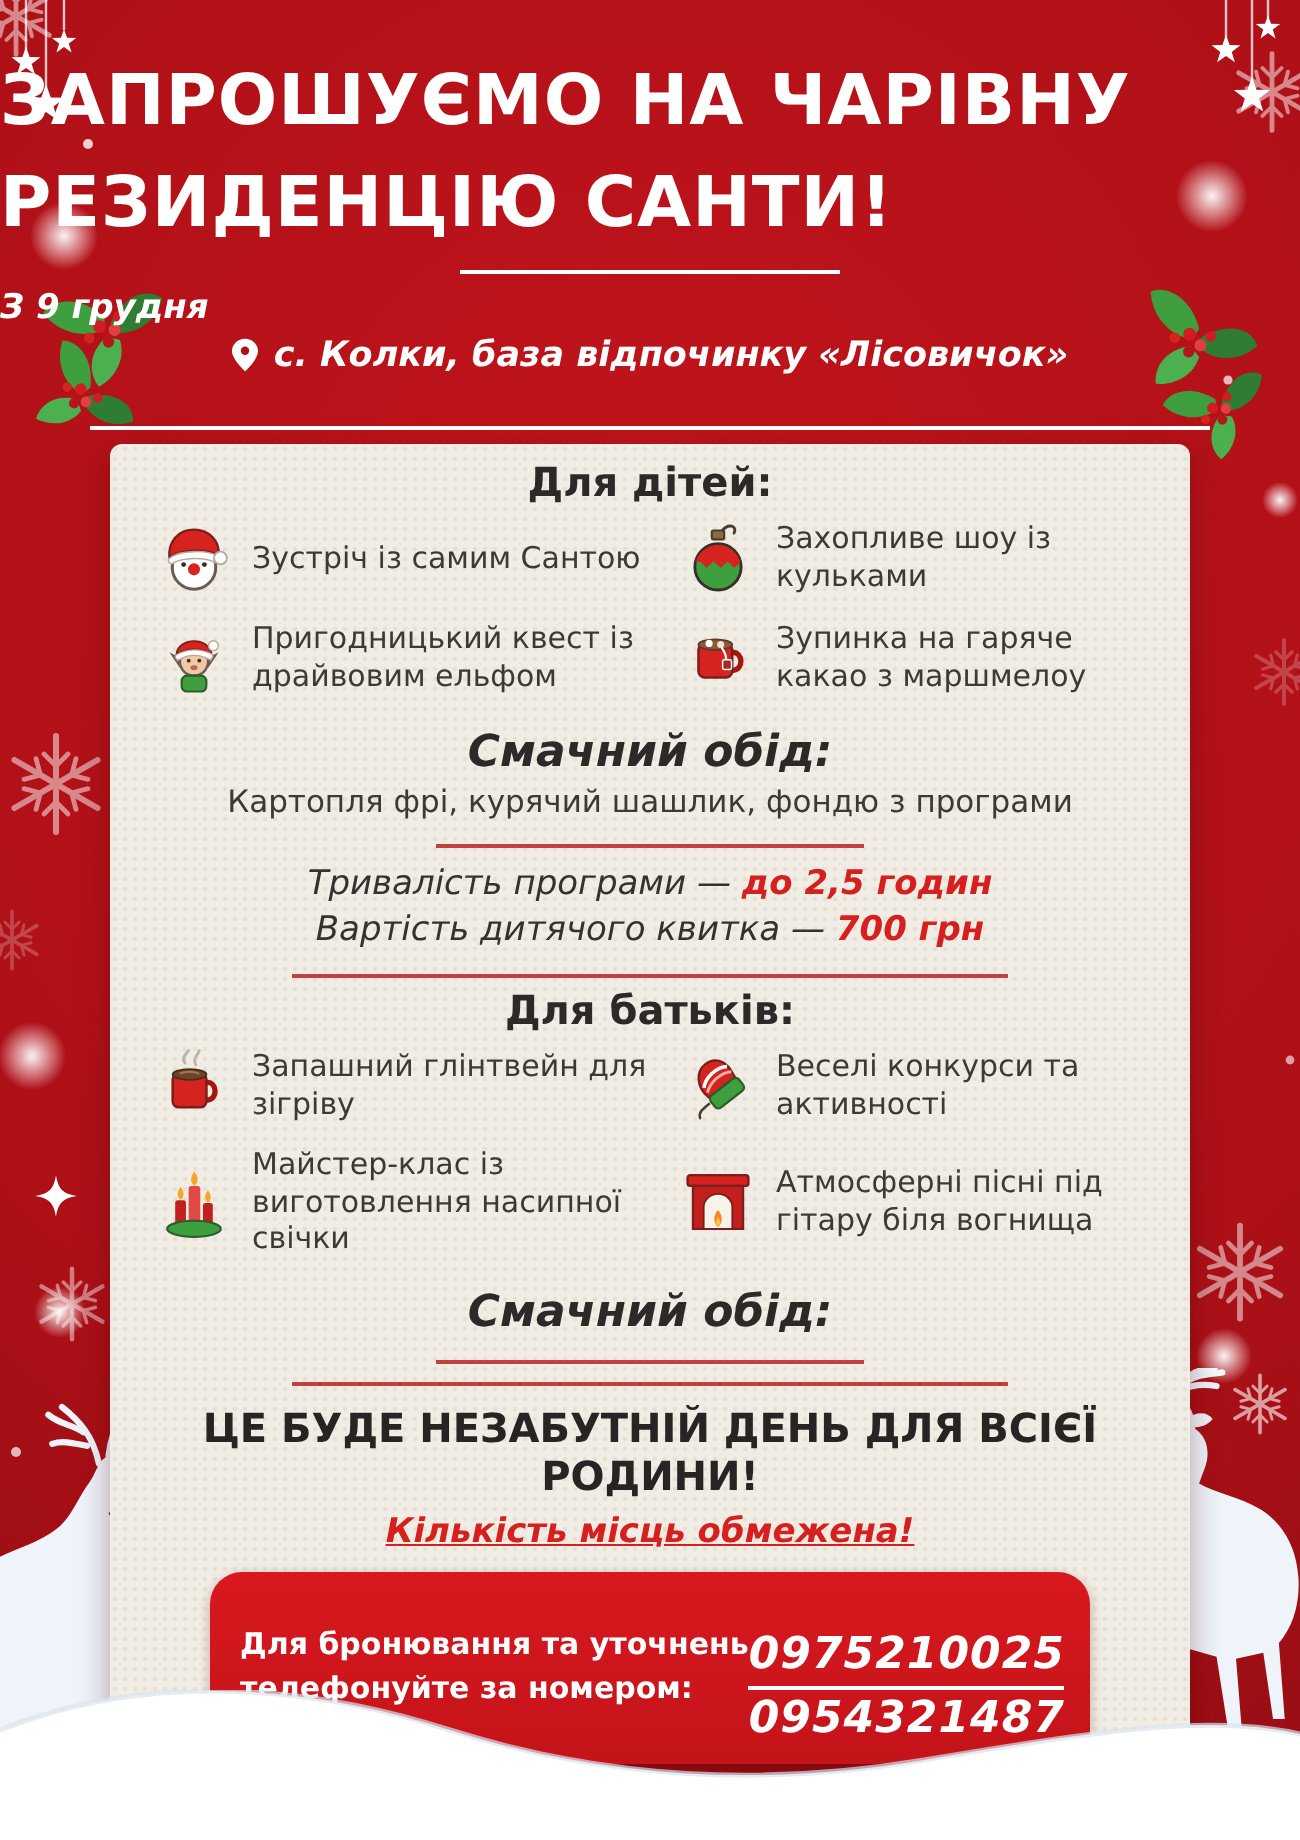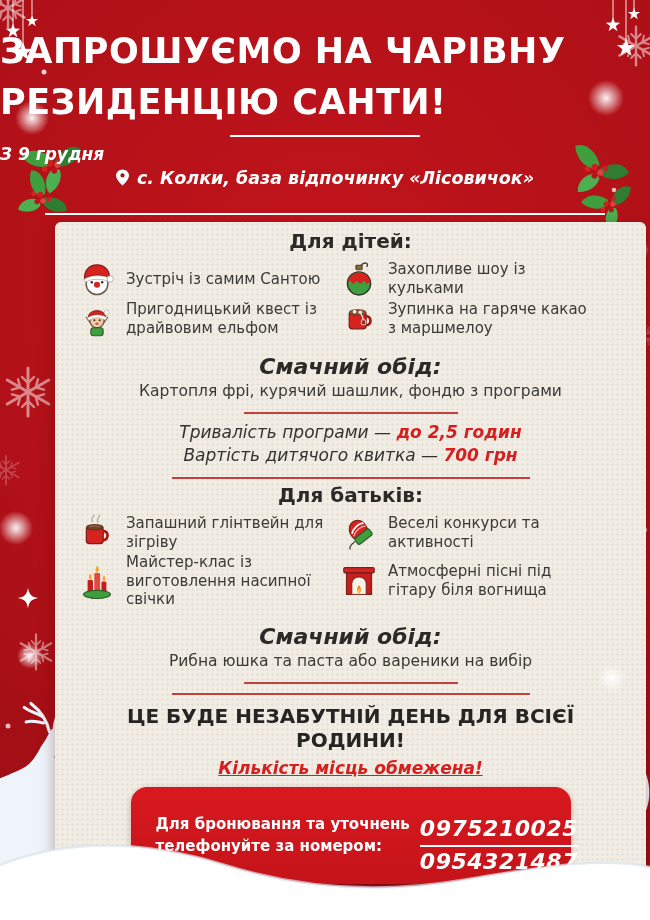--- a/index.html
+++ b/index.html
@@ -21,44 +21,44 @@
   .title.first{margin-top:26px;}
   .title-underline{width:190px;height:2px;background:#fff;margin:7px auto 7px;}
   .date-line{font-style:italic;font-weight:bold;font-size:17px;}
   .location-line{font-style:italic;font-weight:bold;font-size:17.5px;margin-top:4px;
     display:flex;justify-content:center;align-items:center;gap:8px;}
   .audience-line{font-style:italic;font-weight:bold;font-size:16px;margin-top:7px;}
   .full-divider{position:absolute;top:213px;left:45px;width:560px;height:2px;background:#fff;z-index:3;}
 
   
   .card{
-    position:absolute;left:55px;top:222px;width:591px;height:658px;z-index:3;
+    position:absolute;left:55px;top:222px;width:540px;height:658px;z-index:3;
     background:#f1ede4;
     background-image:radial-gradient(rgba(150,140,120,.13) 1px, transparent 1.3px);
     background-size:5px 5px;
     border-radius:6px 6px 0 0;box-sizing:border-box;padding:8px 24px 0;
     box-shadow:0 5px 16px rgba(70,0,4,.35);
   }
   .section-heading{font-size:20px;font-weight:bold;color:#2b2a28;text-align:center;line-height:1.1;}
-  .features{display:grid;grid-template-columns:262px 1fr;margin-top:7px;}
+  .features{display:grid;grid-template-columns:262px 1fr;row-gap:10px;margin-top:7px;}
   .feature{display:flex;align-items:center;gap:11px;color:#3b3a37;font-size:15px;line-height:1.25;}
   .feature .txt{max-width:208px;}
   .ficon{width:36px;height:40px;flex:0 0 36px;display:flex;align-items:center;justify-content:center;}
   .lunch-heading{font-size:22px;font-weight:bold;font-style:italic;text-align:center;color:#2b2a28;margin-top:15px;line-height:1.15;}
   .lunch-menu{font-size:15.5px;text-align:center;color:#3b3a37;margin-top:3px;line-height:1.2;}
   .divider-thin{width:214px;height:2px;background:#c2403e;margin:11px auto 7px;}
   .divider-wide{width:358px;height:2px;background:#c2403e;margin:9px auto 5px;}
   .price-line{font-style:italic;font-size:17px;text-align:center;color:#343230;line-height:1.38;}
   .price-line .accent{color:#d6201f;font-weight:bold;}
   .family-line{font-size:20px;font-weight:bold;text-align:center;color:#272524;margin-top:9px;line-height:1.2;}
   .limited-line{font-size:17px;font-weight:bold;font-style:italic;text-align:center;color:#d6201f;margin-top:6px;line-height:1.2;text-decoration:underline;}
   .cta{
     margin:9px auto 0;width:440px;box-sizing:border-box;
     background:linear-gradient(#d8191f,#c4131a);border-radius:16px;
-    display:flex;align-items:center;gap:10px;padding:10px 13px 10px 15px;color:#fff;cursor:pointer;
+    display:flex;align-items:center;padding:10px 13px 10px 15px;color:#fff;cursor:pointer;
     box-shadow:0 2px 6px rgba(90,5,8,.3);
   }
   .cta-text{font-size:15px;font-weight:bold;line-height:1.45;white-space:nowrap;}
   .cta-phones{margin-left:auto;text-align:center;font-style:italic;font-weight:bold;font-size:22px;letter-spacing:.5px;line-height:1.1;margin-top:20px;}
   .phone-sep{height:2px;background:#fff;margin:3px 0;}
   .slogan-row{display:flex;align-items:center;justify-content:center;gap:9px;margin-top:11px;}
   .slogan{font-size:20px;font-weight:bold;color:#272524;}
 </style>
 </head>
 <body>
@@ -329,21 +329,20 @@
           <path d="M11,34 L11,22 A8,7.5 0 0 1 27,22 L27,34 Z" fill="#f7f3ea" stroke="#7a1f1b" stroke-width="1"></path>
           <path d="M19,23.5 C22,27 21.5,30.8 19,33 C16.5,30.8 16,27 19,23.5 Z" fill="#f6861f"></path>
           <path d="M19,27.5 C20.6,29.3 20.4,31.2 19,32.4 C17.6,31.2 17.4,29.3 19,27.5 Z" fill="#ffc93c"></path>
         </svg>
       </span>
       <span class="txt">Атмосферні пісні під гітару біля вогнища</span>
     </div>
   </div>
 
   <div class="lunch-heading">Смачний обід:</div>
-  <div class="lunch-menu">Рибна юшка та паста або вареники на вибір</div>
 
   <div class="divider-thin"></div>
 
 
   <div class="divider-wide"></div>
 
   <div class="family-line">ЦЕ БУДЕ НЕЗАБУТНІЙ ДЕНЬ ДЛЯ ВСІЄЇ РОДИНИ!</div>
   <div class="limited-line">Кількість місць обмежена!</div>
 
   <div class="cta">

